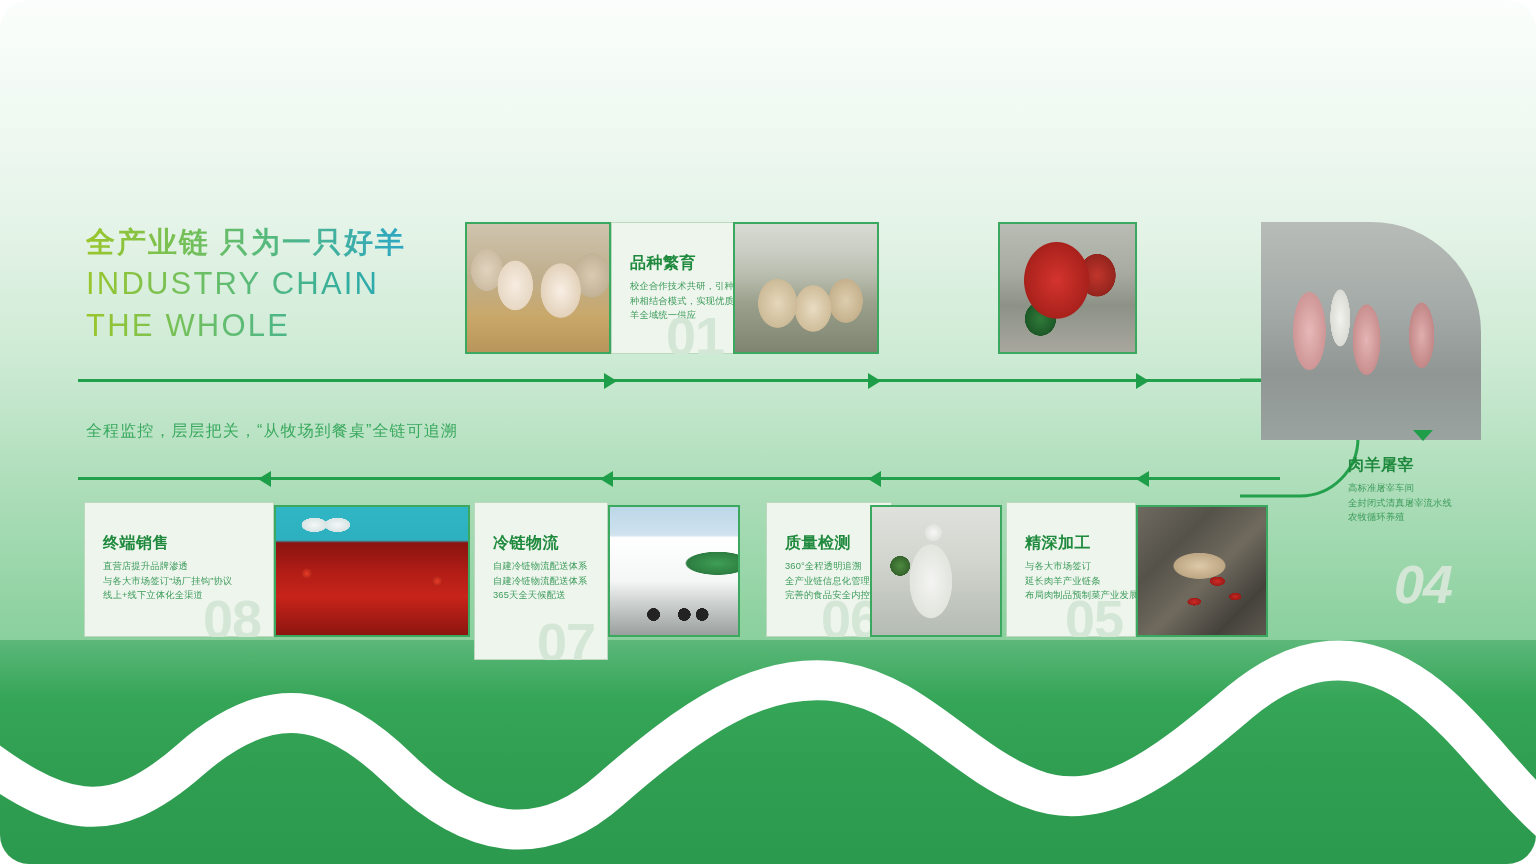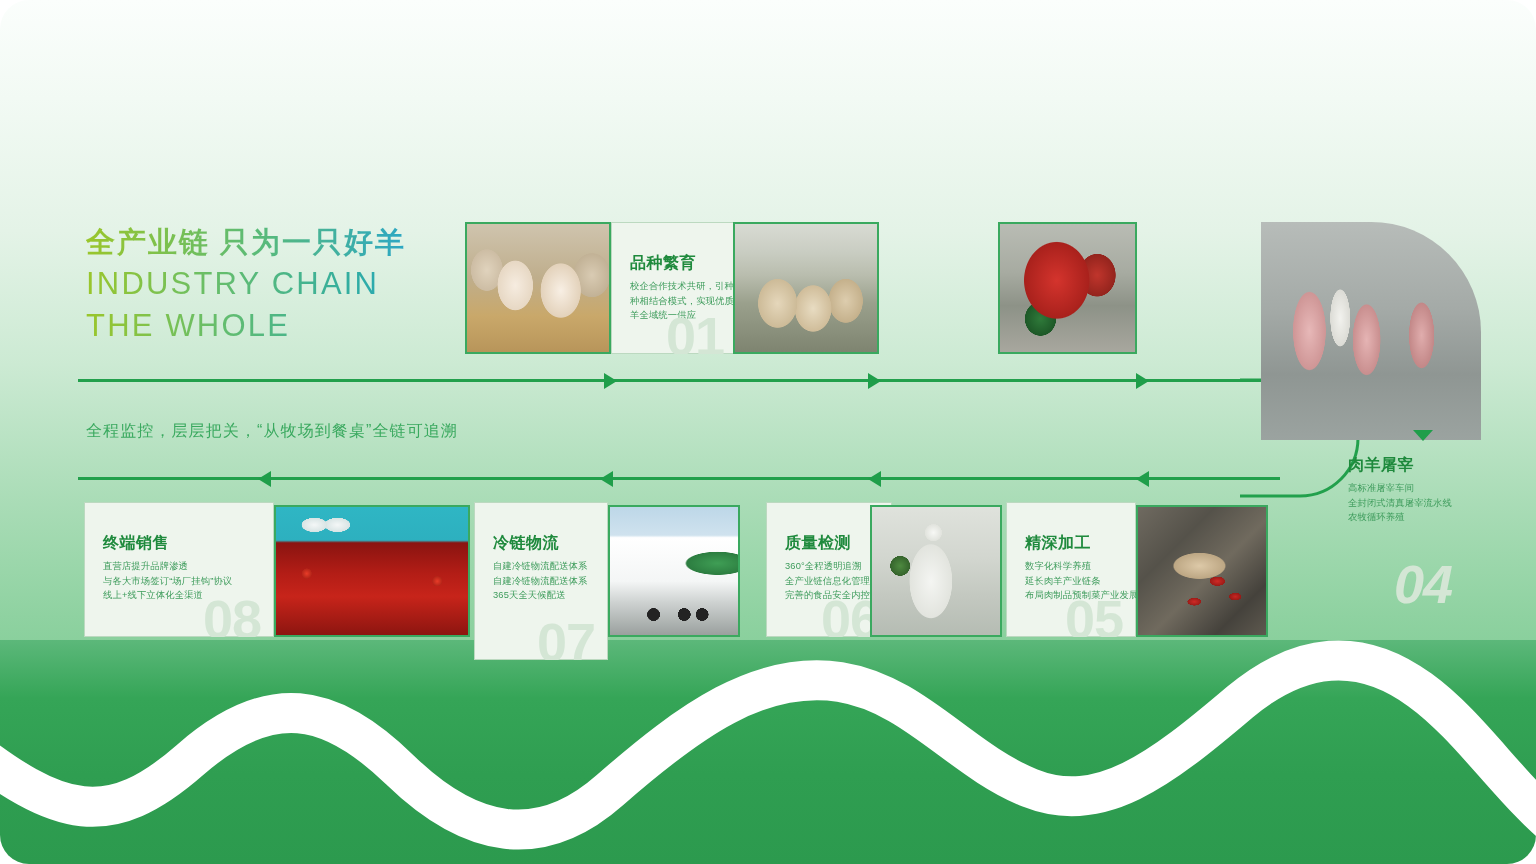--- a/index.html
+++ b/index.html
@@ -265,21 +265,21 @@
   </div>
 
   <div class="card" style="left:870px;top:505px;width:132px;height:132px;">
     <div class="photo ph-lab" style="left:0;width:132px;border:2px solid #3aa95f;"></div>
   </div>
 
   <div class="card" style="left:1006px;top:502px;width:130px;height:135px;">
     <div class="card-text">
       <div class="c-title">精深加工</div>
       <div class="c-lines">
-        <div>数字化科学养殖</div>
+        <div>与各大市场签订</div>
         <div>延长肉羊产业链条</div>
         <div>布局肉制品预制菜产业发展</div>
       </div>
       <div class="c-num">05</div>
     </div>
   </div>
 
   <div class="card" style="left:1136px;top:505px;width:132px;height:132px;">
     <div class="photo ph-food" style="left:0;width:132px;border:2px solid #3aa95f;"></div>
   </div>

